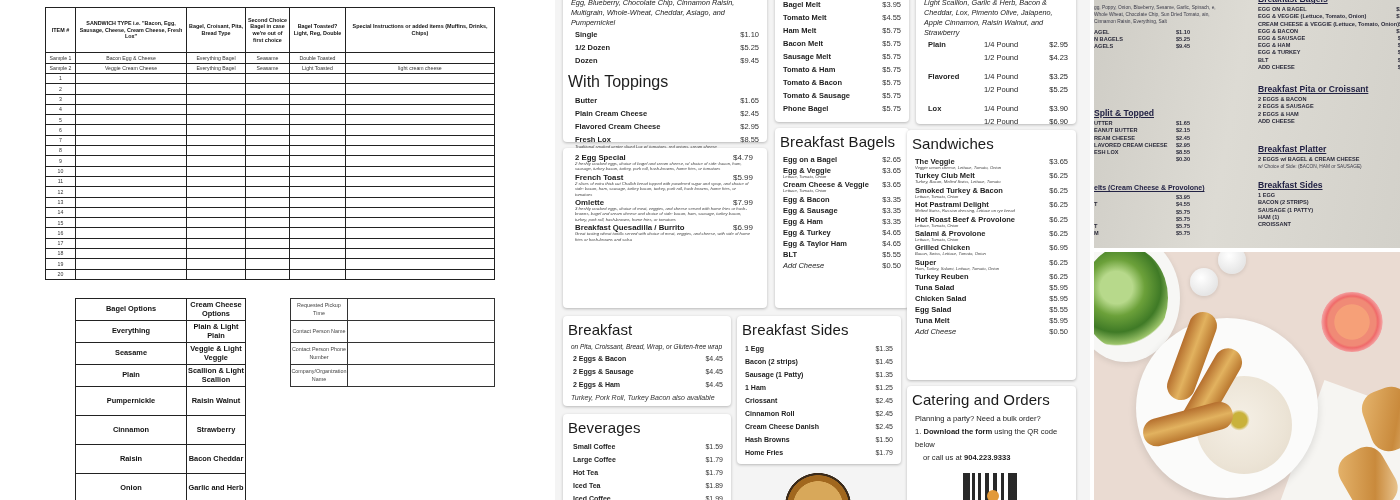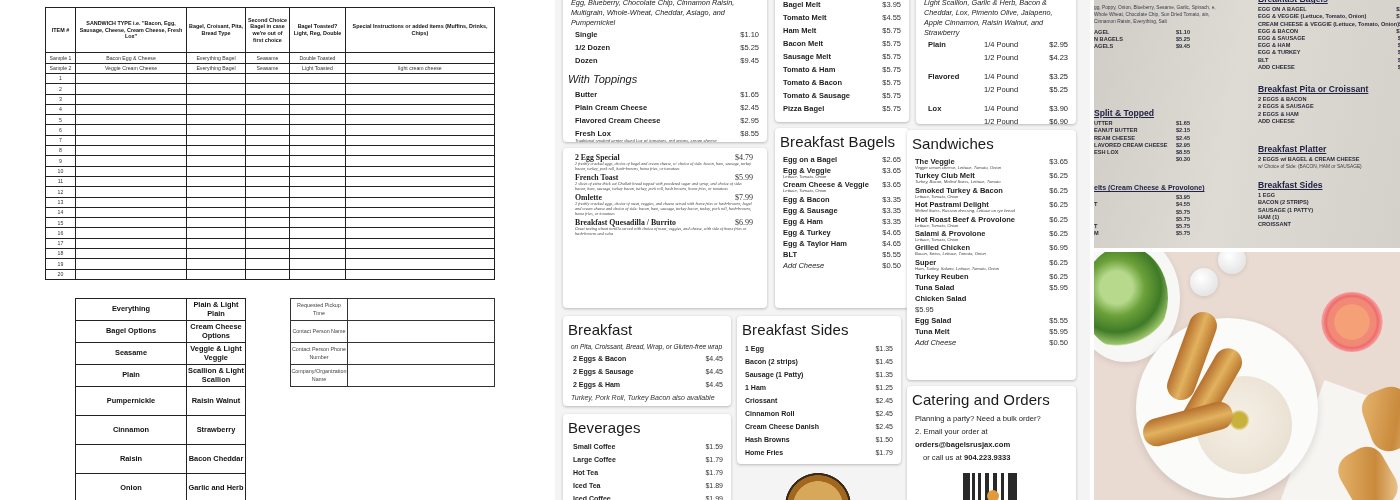--- a/index.html
+++ b/index.html
@@ -27,21 +27,21 @@
   .menu-panel { position: absolute; left: 555px; top: 0; width: 535px; height: 500px; background: #f4f4f4; }
   .card { position: absolute; background: #fff; border-radius: 4px; box-shadow: 0 1px 3px rgba(0,0,0,0.25); padding: 4px 8px; color: #1d1d1d; }
   .card h2 { font-weight: normal; font-size: 15px; margin: 1px 0 4px -3px; color: #1a1a1a; letter-spacing: 0.1px; }
   .row { display: flex; justify-content: space-between; align-items: baseline; font-size: 7.5px; font-weight: bold; line-height: 13px; }
   .row .price { font-weight: normal; color: #333; }
   .row.italic .name { font-style: italic; font-weight: normal; }
   .desc { font-size: 4.2px; font-style: italic; color: #444; line-height: 5.4px; margin-top: -2px; }
   .big .row { font-size: 7.8px; line-height: 11px; }
   .big .price { font-size: 8px; }
   .intro { font-size: 7.3px; font-style: italic; color: #222; line-height: 10px; }
-  .subhead { font-size: 11px; font-style: italic; margin: 6px 0 3px -3px; }
+  .subhead { font-size: 16px; margin: 6px 0 3px -3px; }
   .note { font-size: 7px; font-style: italic; color: #333; margin-top: 3px; }
   .spread-row { display: grid; grid-template-columns: 56px 58px 1fr; font-size: 7.5px; line-height: 13px; }
   .spread-row .t { font-weight: bold; }
   .spread-row .p { text-align: right; }
   .spread-gap { height: 6px; }
   .catering p { font-size: 7.6px; line-height: 13px; color: #222; }
   .catering b { font-weight: bold; }
   .qr { position: absolute; width: 54px; height: 30px; left: 56px; top: 87px;
         background:
           linear-gradient(90deg, #111 0 7px, transparent 7px 9px, #111 9px 12px, transparent 12px 15px, #111 15px 18px, transparent 18px 22px, #111 22px 26px, transparent 26px 30px, #111 30px 34px, transparent 34px 38px, #111 38px 41px, transparent 41px 45px, #111 45px 54px);
@@ -273,27 +273,27 @@
         </tbody>
     </table>
 
     <table class="opts">
       <colgroup>
           <col style="width:111px">
           <col>
         </colgroup>
       <tbody id="opts-body">
         <tr>
-            <td class="tall">Everything</td>
-            <td class="tall">Plain &amp; Light Plain</td>
-          </tr>
-      <tr>
           <td class="tall">Bagel Options</td>
           <td class="tall">Cream Cheese Options</td>
         </tr>
+      <tr>
+            <td class="tall">Everything</td>
+            <td class="tall">Plain &amp; Light Plain</td>
+          </tr>
           <tr>
             <td class="tall">Seasame</td>
             <td class="tall">Veggie &amp; Light Veggie</td>
           </tr>
           <tr>
             <td class="tall">Plain</td>
             <td class="tall">Scallion &amp; Light Scallion</td>
           </tr>
           <tr>
             <td class="short">Pumpernickle</td>
@@ -428,21 +428,21 @@
           </div>
           <div class="row">
             <span class="name">Tomato &amp; Bacon</span>
             <span class="price">$5.75</span>
           </div>
           <div class="row">
             <span class="name">Tomato &amp; Sausage</span>
             <span class="price">$5.75</span>
           </div>
           <div class="row">
-            <span class="name">Pizza Bagel</span>
+            <span class="name">Phone Bagel</span>
             <span class="price">$5.75</span>
           </div>
         </div>
     </div>
 
     <div class="card" style="left:361px; top:-6px; width:160px; height:130px;">
       <div class="intro">Light Scallion, Garlic &amp; Herb, Bacon &amp; Cheddar, Lox, Pimento Olive, Jalapeno, Apple Cinnamon, Raisin Walnut, and Strawberry</div>
       <div id="spreads-list" style="padding-left:4px;">
           <div class="spread-row">
             <span class="t">Plain</span>
@@ -473,21 +473,21 @@
           </div>
           <div class="spread-row">
             <span class="t"></span>
             <span>1/2 Pound</span>
             <span class="p">$6.90</span>
           </div>
         </div>
     </div>
 
     <div class="card big" style="left:8px; top:148px; width:204px; height:160px;">
-      <div id="platters-list" style="padding-left:4px; padding-right:6px;font-family:Liberation Serif, serif;">
+      <div id="platters-list" style="padding-left:4px; padding-right:6px;">
           <div class="row">
             <span class="name">2 Egg Special</span>
             <span class="price">$4.79</span>
           </div>
           <div class="desc">2 freshly cracked eggs, choice of bagel and cream cheese, w/ choice of side: bacon, ham, sausage, turkey bacon, turkey, pork roll, hash-browns, home fries, or tomatoes</div>
           <div class="row">
             <span class="name">French Toast</span>
             <span class="price">$5.99</span>
           </div>
           <div class="desc">2 slices of extra thick cut Challah bread topped with powdered sugar and syrup, and choice of side: bacon, ham, sausage, turkey bacon, turkey, pork roll, hash browns, home fries, or tomatoes</div>
@@ -596,21 +596,21 @@
           </div>
           <div class="desc">Ham, Turkey, Salami, Lettuce, Tomato, Onion</div>
           <div class="row" style="line-height: 11px;">
             <span class="name">Turkey Reuben</span>
             <span class="price">$6.25</span>
           </div>
           <div class="row" style="line-height: 11px;">
             <span class="name">Tuna Salad</span>
             <span class="price">$5.95</span>
           </div>
-          <div class="row" style="line-height: 11px; flex-direction: column;">
+          <div class="row" style="line-height: 11px;">
             <span class="name">Chicken Salad</span>
             <span class="price">$5.95</span>
           </div>
           <div class="row" style="line-height: 11px;">
             <span class="name">Egg Salad</span>
             <span class="price">$5.55</span>
           </div>
           <div class="row" style="line-height: 11px;">
             <span class="name">Tuna Melt</span>
             <span class="price">$5.95</span>
@@ -709,22 +709,22 @@
           </div>
         </div>
     </div>
 
     <div class="bagel-logo"></div>
 
     <div class="card catering" style="left:352px; top:386px; width:169px; height:130px;">
       <h2>Catering and Orders</h2>
       <p>Planning a party? Need a bulk order?</p>
       <p>
-        <span>2.</span>
-        <span>Email your order at </span><b>orders@bagelsrusjax.com</b>
+        <span>1.</span>
+        <b>Download the form</b><span> using the QR code below</span>
       </p>
       <p style="padding-left:8px;">
         <span>or call us at </span><b>904.223.9333</b>
       </p>
       <div class="qr"></div>
       <div class="qr-badge"></div>
     </div>
   </div>
 
   <div class="photo-menu">

